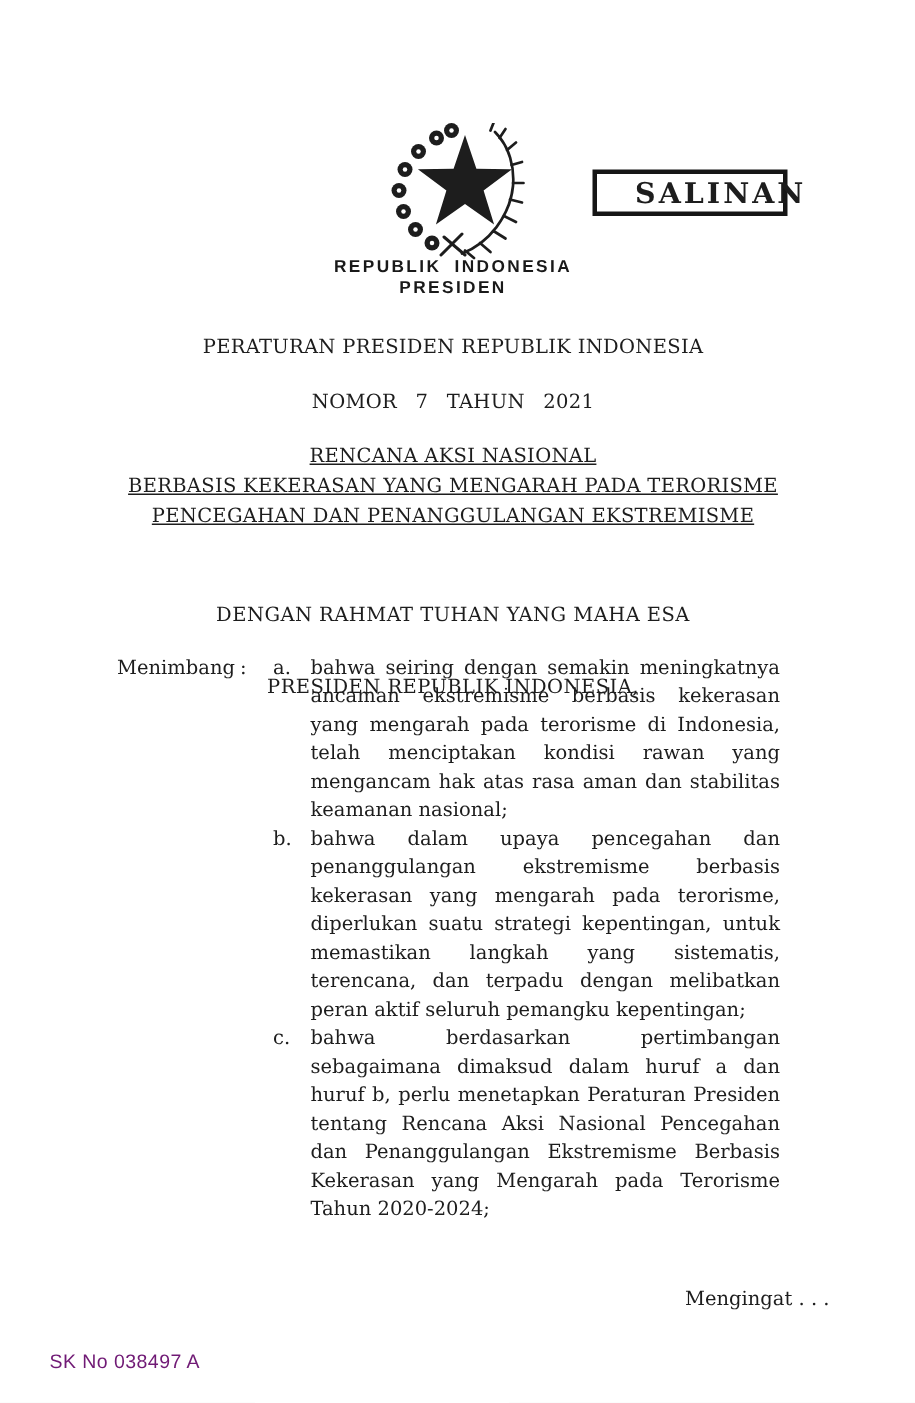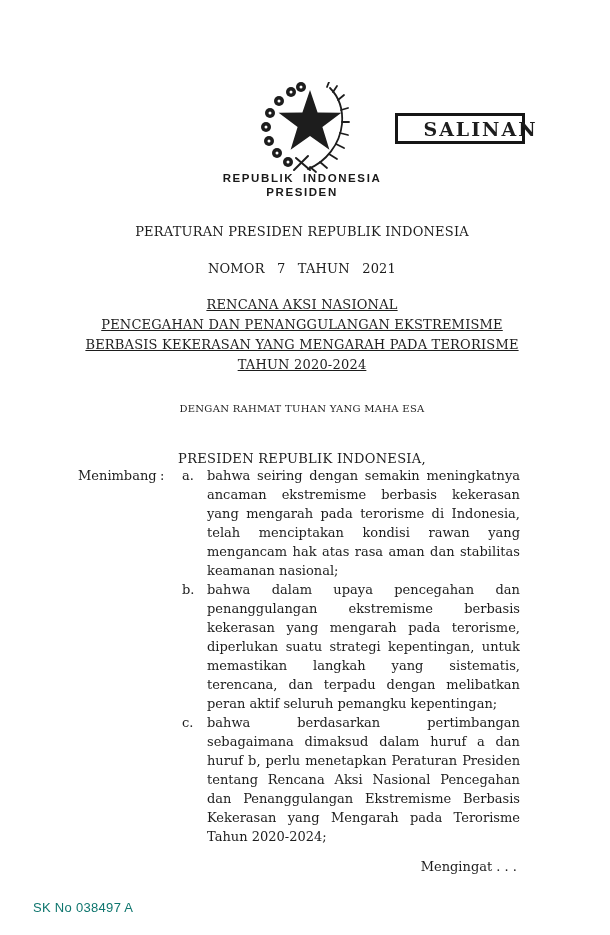--- a/index.html
+++ b/index.html
@@ -40,42 +40,42 @@
   }
 
   
   .tline { position: absolute; left: 0; width: 604px; text-align: center; font-size: 13px; letter-spacing: 0.2px; }
   .t-regulation { top: 224px; }
   .t-number { top: 249px; word-spacing: 8px; margin-top: 12px; }
   .t-about { top: 273px; }
   .t-subject { position: absolute; left: 0; top: 295px; width: 604px; text-align: center; font-size: 13px; line-height: 20px; letter-spacing: 0.2px; text-decoration: underline; }
 
   
-  .p-invocation { position: absolute; left: 0; top: 403px; width: 604px; text-align: center; font-size: 10px; letter-spacing: 0.3px; }
+  .p-invocation { position: absolute; left: 0; top: 403px; width: 604px; text-align: center; font-size: 13px; letter-spacing: 0.3px; }
   .p-issuer { position: absolute; left: 0; top: 451px; width: 604px; text-align: center; font-size: 13px; letter-spacing: 0.3px; }
 
   
   .considering {
-    position: absolute; left: 78px; top: 466px; width: 442px;
+    position: absolute; left: 78px; top: 436px; width: 442px;
     display: flex; align-items: flex-start;
     font-size: 13px; line-height: 19px;
   }
   .c-label { width: 82px; flex: 0 0 82px; }
   .c-colon { width: 22px; flex: 0 0 22px; }
   .c-items { width: 338px; flex: 0 0 338px; }
   .c-item { display: flex; align-items: flex-start; }
   .c-letter { width: 25px; flex: 0 0 25px; }
   .c-text { width: 313px; flex: 0 0 313px; text-align: justify; }
 
   
-  .catchword { position: absolute; left: 0; top: 859px; width: 517px; text-align: right; font-size: 13px; }
+  .catchword { position: absolute; left: 0; top: 859px; width: 517px; text-align: right; font-size: 13px; padding-left: 36px; }
   .print-code {
     position: absolute; left: 33px; top: 900px;
     font-family: "Liberation Sans", sans-serif; font-size: 13px;
-    letter-spacing: 0.3px; color: #0f766e;
+    letter-spacing: 0.3px; color: #701a75;
   }
 </style>
 </head>
 <body>
 
 <div class="page">
 
   <svg class="emblem" viewBox="0 0 96 92" xmlns="http://www.w3.org/2000/svg">
 
     <polygon points="56,8 63.6,30.5 87.4,30.8 68.4,45 75.4,67.7 56,54 36.6,67.7 43.6,45 24.6,30.8 48.4,30.5" fill="#1d1d1d"></polygon>
@@ -123,23 +123,22 @@
 
   <div class="letterhead">
     <div>REPUBLIK INDONESIA</div>
     <div>PRESIDEN</div>
   </div>
 
   <div class="tline t-regulation">PERATURAN PRESIDEN REPUBLIK INDONESIA</div>
   <div class="tline t-number">NOMOR 7 TAHUN 2021</div>
   <div class="t-subject">
     <div>RENCANA AKSI NASIONAL</div>
+    <div>BERBASIS KEKERASAN YANG MENGARAH PADA TERORISME</div>
     <div>PENCEGAHAN DAN PENANGGULANGAN EKSTREMISME</div>
-    <div>BERBASIS KEKERASAN YANG MENGARAH PADA TERORISME</div>
-    <div>TAHUN 2020-2024</div>
   </div>
 
   <div class="p-invocation">DENGAN RAHMAT TUHAN YANG MAHA ESA</div>
   <div class="p-issuer">PRESIDEN REPUBLIK INDONESIA,</div>
 
   <div class="considering">
     <span class="c-label">Menimbang</span>
     <span class="c-colon">:</span>
     <div class="c-items">
       <div class="c-item">

